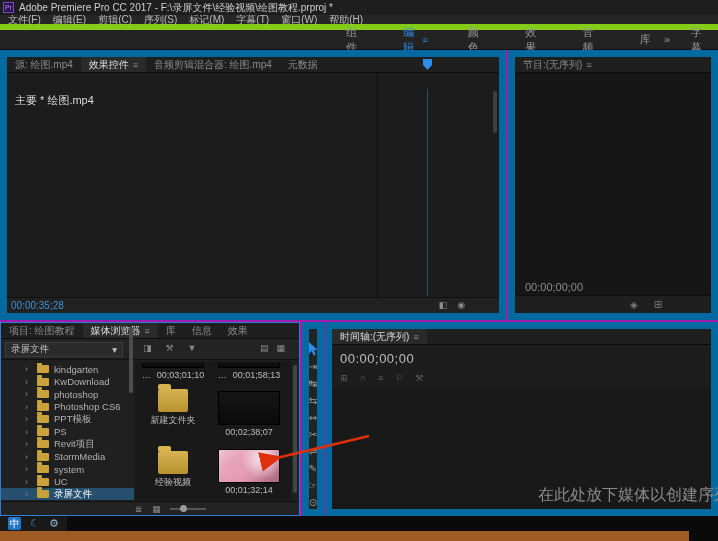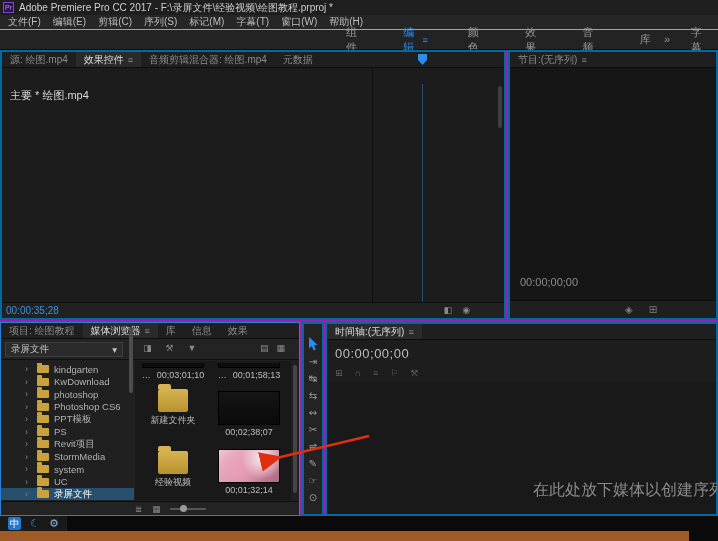--- a/index.html
+++ b/index.html
@@ -3,31 +3,31 @@
 <meta charset="utf-8">
 <style>
   *{margin:0;padding:0;box-sizing:border-box;}
   html,body{background:#000;}
   body{font-family:"Liberation Sans","DejaVu Sans",sans-serif;}
   #app{position:relative;width:718px;height:541px;background:#a21caf;overflow:hidden;color:#c8c8c8;font-size:11px;}
 
   
   .titlebar{position:absolute;left:0;top:0;width:718px;height:15px;background:#1e1e1e;display:flex;align-items:center;gap:5px;padding-left:3px;font-size:10px;color:#cfcfcf;white-space:nowrap;}
   .pr-icon{width:11px;height:11px;background:#2c1050;border:1px solid #7a4bc0;color:#b894ec;font-size:7px;line-height:9px;text-align:center;flex:none;}
-  .menubar{position:absolute;left:0;top:15px;width:718px;height:15px;background:#262626;display:flex;align-items:center;padding-left:2px;font-size:10px;color:#bdbdbd;border-bottom:1px solid #84cc16;}
+  .menubar{position:absolute;left:0;top:15px;width:718px;height:15px;background:#262626;display:flex;align-items:center;padding-left:2px;font-size:10px;color:#bdbdbd;border-bottom:6px solid #84cc16;}
   .menu-item{padding:0 6px;cursor:default;}
   .wsbar{position:absolute;left:0;top:30px;width:718px;height:20px;background:#232323;border-bottom:1px solid #0d0d0d;}
   .ws-tabs{position:absolute;left:336px;top:0;height:100%;display:flex;align-items:center;font-size:11px;color:#979797;gap:20px;}
   .ws-tab{padding:0 10px;display:flex;align-items:center;gap:4px;}
   .ws-tab.active{color:#2f8ceb;}
   .ws-menu{color:#2f8ceb;font-size:9px;}
   .ws-overflow{position:absolute;right:48px;top:3px;color:#979797;font-size:11px;}
 
   
-  .panel{position:absolute;background:#202020;border:2px solid #0369a1;}
+  .panel{position:absolute;background:#202020;border:7px solid #0369a1;}
   .tabbar{position:absolute;left:0;top:0;right:0;height:16px;background:#1f1f1f;display:flex;align-items:stretch;font-size:10px;color:#8b8b8b;border-bottom:1px solid #0d0d0d;white-space:nowrap;overflow:hidden;}
   .ptab{padding:0 8px;display:flex;align-items:center;gap:4px;}
   .ptab.active{background:#2a2a2a;color:#dcdcdc;}
   .pmenu{font-size:9px;color:#8b8b8b;}
 
   
   #ec-panel{left:0;top:50px;width:506px;height:270px;background:#1c1c1c;}
   .ec-rulerrow{position:absolute;left:0;top:16px;right:0;height:16px;background:#232323;border-bottom:1px solid #121212;}
   .ec-ruler{position:absolute;left:371px;top:0;right:6px;height:16px;}
   .ec-ruler::after{content:"";position:absolute;left:0;right:0;bottom:1px;height:5px;background:repeating-linear-gradient(90deg,#4a4a4a 0 1px,transparent 1px 12px);}

